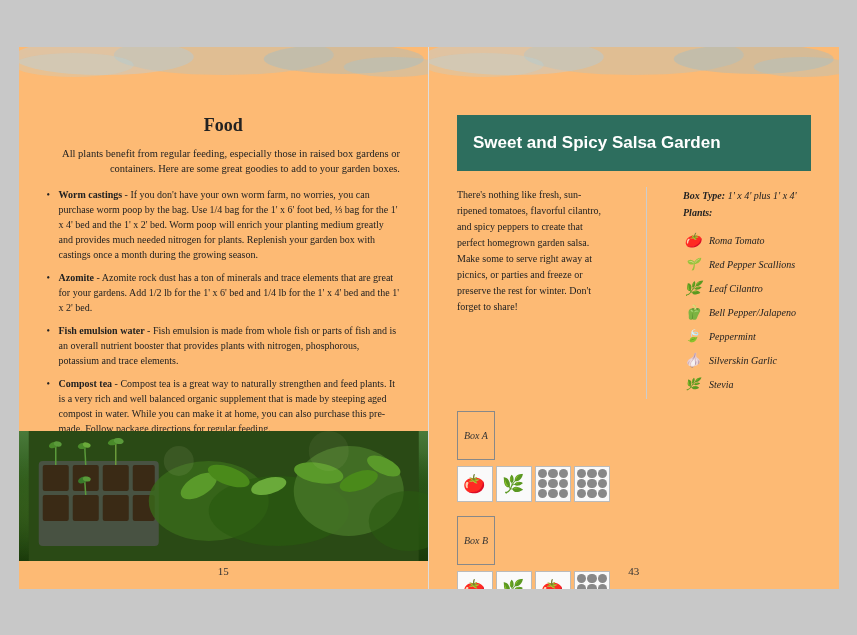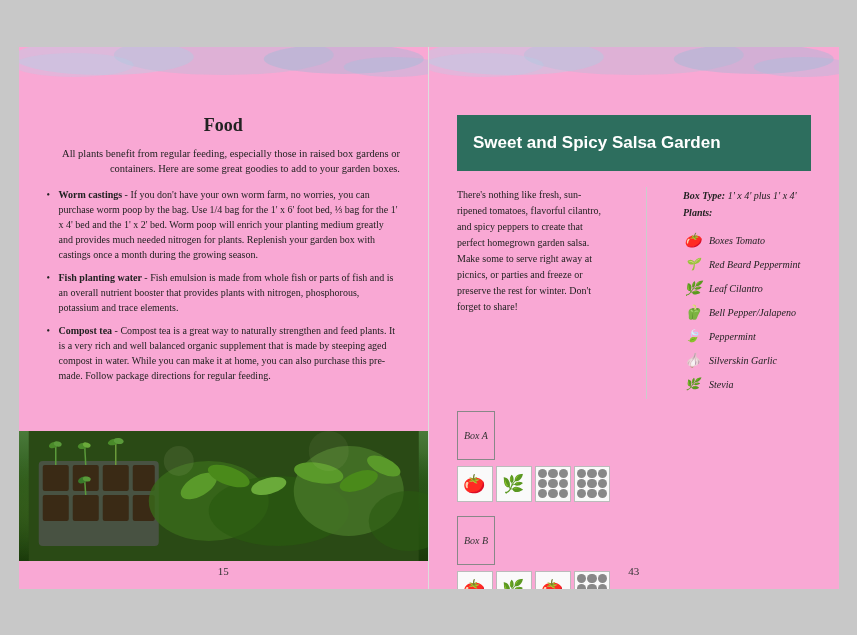--- a/index.html
+++ b/index.html
@@ -9,21 +9,21 @@
       justify-content: center;
       align-items: center;
       width: 857px;
       height: 635px;
       font-family: Georgia, 'Times New Roman', serif;
     }
     .book-spread {
       display: flex;
       width: 820px;
       height: 542px;
-      background: #f9a8d4;
+      background: #fdba74;
     }
     .page {
       flex: 1;
       padding: 30px 28px 20px;
       position: relative;
       overflow: hidden;
     }
     .page-left {
       border-right: 1px solid #ddd;
     }
@@ -224,21 +224,25 @@
     <div class="page-left-content">
       <h2 class="food-title">Food</h2>
       <p class="food-intro">All plants benefit from regular feeding, especially those in raised box gardens or containers. Here are some great goodies to add to your garden boxes.</p>
 
       <ul class="food-list">
         <li>
           <strong>Worm castings</strong>
           <span> - If you don't have your own worm farm, no worries, you can purchase worm poop by the bag. Use 1/4 bag for the 1' x 6' foot bed, ⅓ bag for the 1' x 4' bed and the 1' x 2' bed. Worm poop will enrich your planting medium greatly and provides much needed nitrogen for plants. Replenish your garden box with castings once a month during the growing season.</span>
         </li>
         <li>
-          <strong>Fish planting water</strong>
+          <strong>Azomite</strong>
+          <span> - Azomite rock dust has a ton of minerals and trace elements that are great for your gardens. Add 1/2 lb for the 1' x 6' bed and 1/4 lb for the 1' x 4' bed and the 1' x 2' bed.</span>
+        </li>
+        <li>
+          <strong>Fish emulsion water</strong>
           <span> - Fish emulsion is made from whole fish or parts of fish and is an overall nutrient booster that provides plants with nitrogen, phosphorous, potassium and trace elements.</span>
         </li>
         <li>
           <strong>Compost tea</strong>
           <span> - Compost tea is a great way to naturally strengthen and feed plants. It is a very rich and well balanced organic supplement that is made by steeping aged compost in water. While you can make it at home, you can also purchase this pre-made. Follow package directions for regular feeding.</span>
         </li>
       </ul>
     </div>
 
     <div class="page-photo">
@@ -317,25 +321,25 @@
 
         <div class="right-sidebar">
           <div class="box-info">
             <div><strong>Box Type:</strong> <span>1' x 4' plus 1' x 4'</span></div>
             <div><strong>Plants:</strong></div>
           </div>
 
           <div class="plant-list">
             <div class="plant-item">
               <span class="plant-icon">🍅</span>
-              <span>Boxes Tomato</span>
+              <span>Roma Tomato</span>
             </div>
             <div class="plant-item">
               <span class="plant-icon" style="font-size:12px;">🌱</span>
-              <span>Red Beard Peppermint</span>
+              <span>Red Pepper Scallions</span>
             </div>
             <div class="plant-item">
               <span class="plant-icon">🌿</span>
               <span>Leaf Cilantro</span>
             </div>
             <div class="plant-item">
               <span class="plant-icon">🫑</span>
               <span>Bell Pepper/Jalapeno</span>
             </div>
             <div class="plant-item">

